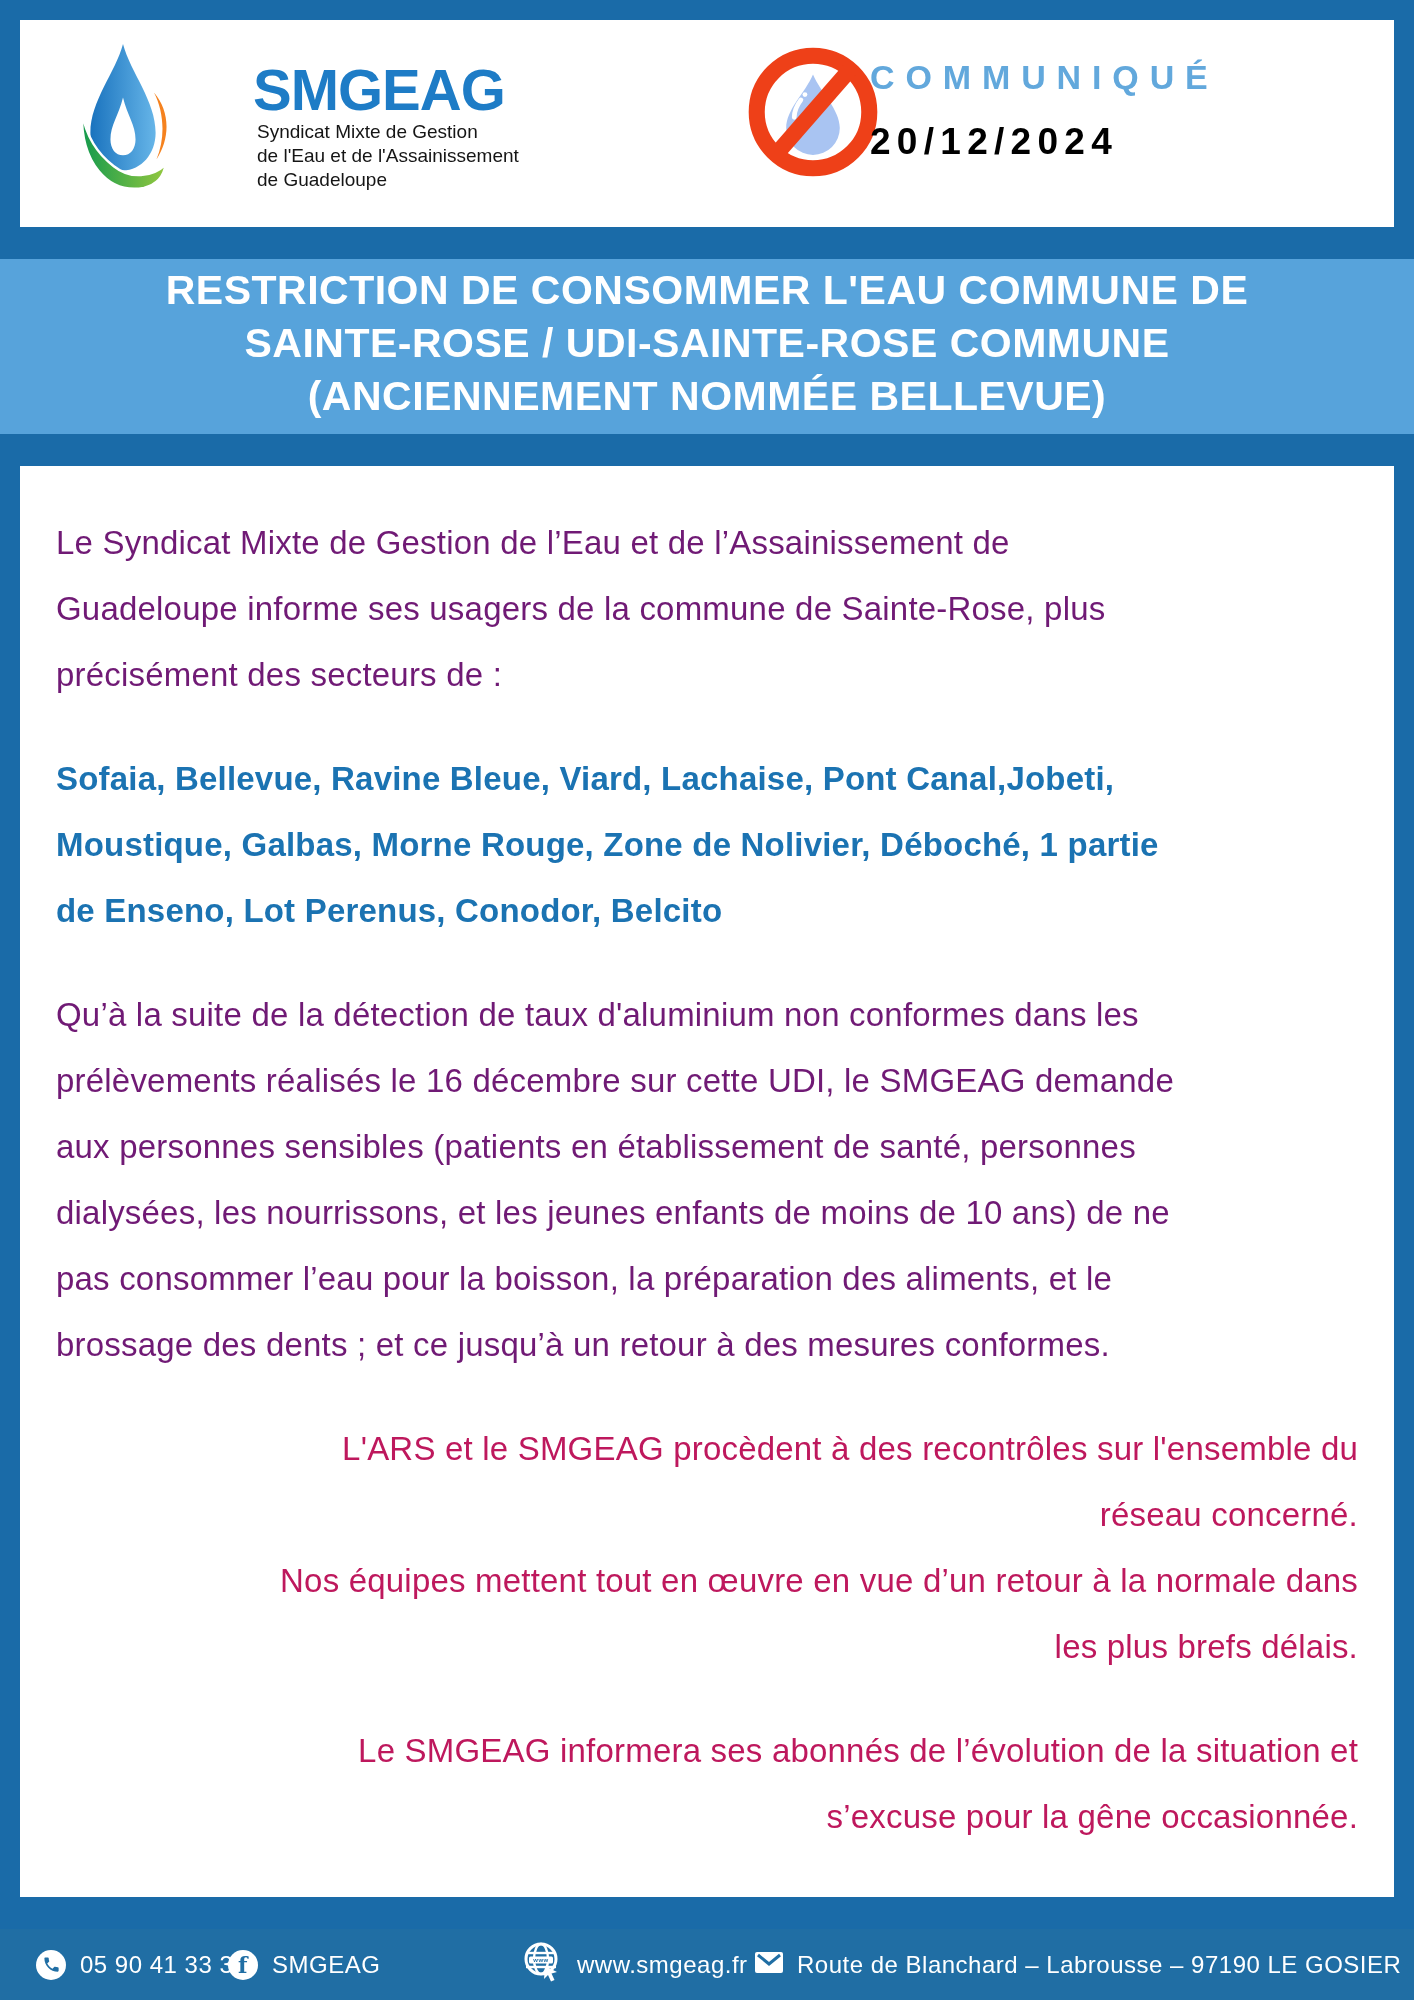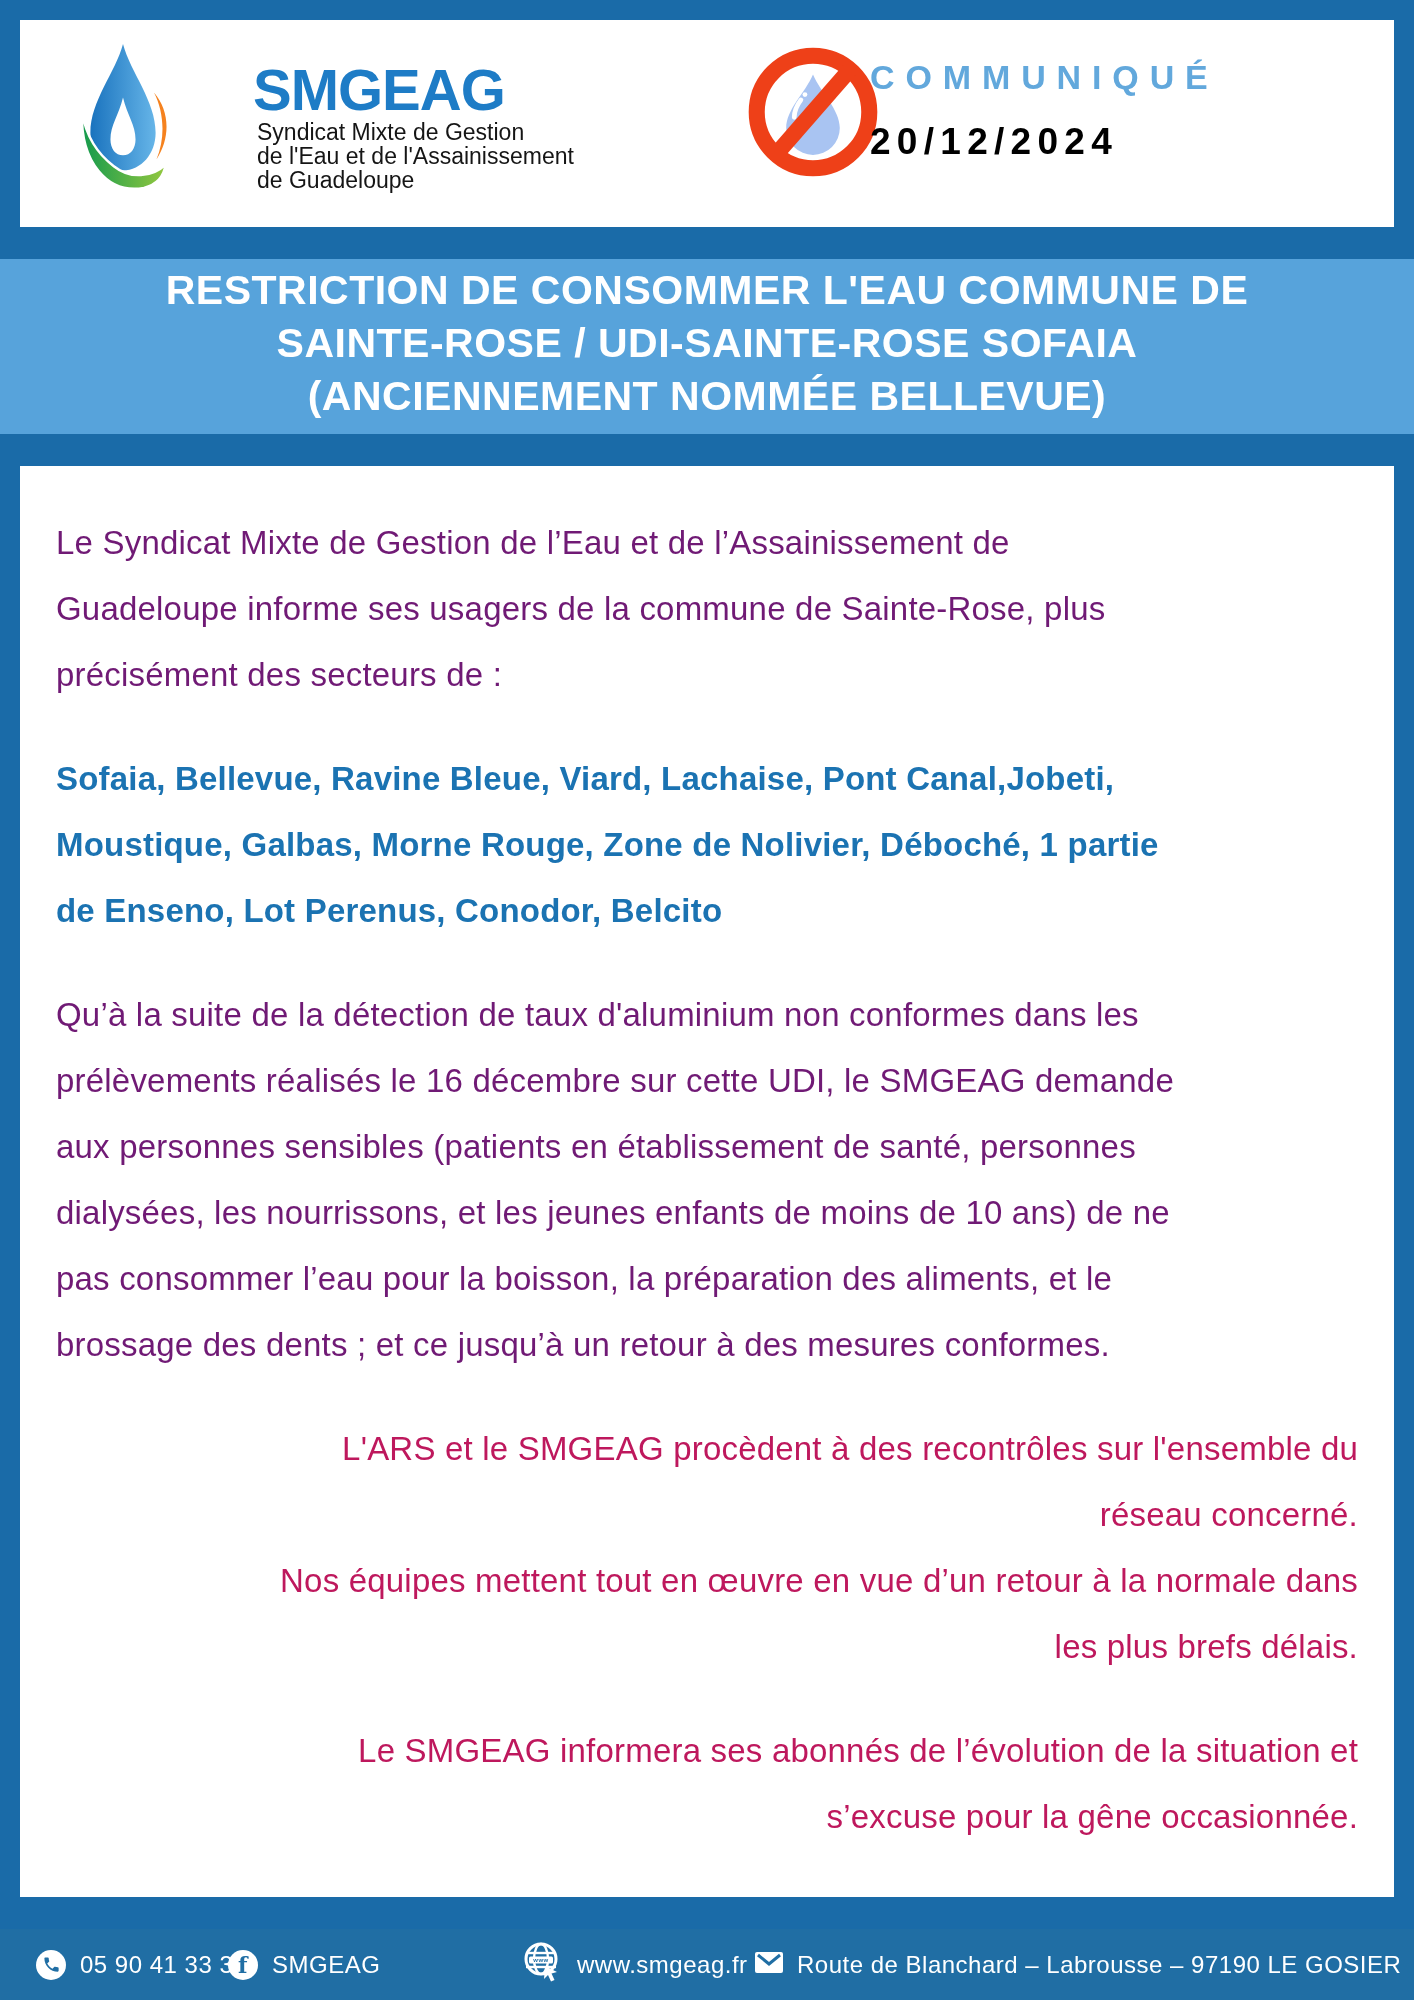--- a/index.html
+++ b/index.html
@@ -23,21 +23,21 @@
     flex:0 0 auto;
   }
   .logo-drop { position:absolute; left:57px; top:12px; width:92px; height:178px; }
   .wordmark {
     position:absolute; left:233px; top:36px;
     font-size:58px; font-weight:bold; letter-spacing:-1px;
     color:#1E7CC6;
   }
   .logo-subtitle {
     position:absolute; left:237px; top:100px;
-    font-size:23px; line-height:24px; color:#151515;
+    font-size:19px; line-height:24px; color:#151515;
   }
   .no-water { position:absolute; left:726px; top:16px; width:134px; height:152px; }
   .header-right {
     position:absolute; left:850px; top:38px; width:450px;
     text-align:left;
   }
   .kicker {
     font-size:34px; font-weight:bold; letter-spacing:0.32em;
     color:#62A8DC; white-space:nowrap;
   }
@@ -140,21 +140,21 @@
     </svg>
 
     <div class="header-right">
       <div class="kicker">COMMUNIQUÉ</div>
       <div class="comm-date">20/12/2024</div>
     </div>
   </div>
 
   <div class="banner">
     <div>RESTRICTION DE CONSOMMER L'EAU COMMUNE DE</div>
-    <div>SAINTE-ROSE / UDI-SAINTE-ROSE SOFAIA</div>
+    <div>SAINTE-ROSE / UDI-SAINTE-ROSE COMMUNE</div>
     <div>(ANCIENNEMENT NOMMÉE BELLEVUE)</div>
   </div>
 
   <div class="content">
     <p class="para black">Le Syndicat Mixte de Gestion de l’Eau et de l’Assainissement de
 Guadeloupe informe ses usagers de la commune de Sainte-Rose, plus
 précisément des secteurs de :</p>
     <p class="para blue-bold">Sofaia, Bellevue, Ravine Bleue, Viard, Lachaise, Pont Canal,Jobeti,
 Moustique, Galbas, Morne Rouge, Zone de Nolivier, Déboché, 1 partie
 de Enseno, Lot Perenus, Conodor, Belcito</p>

